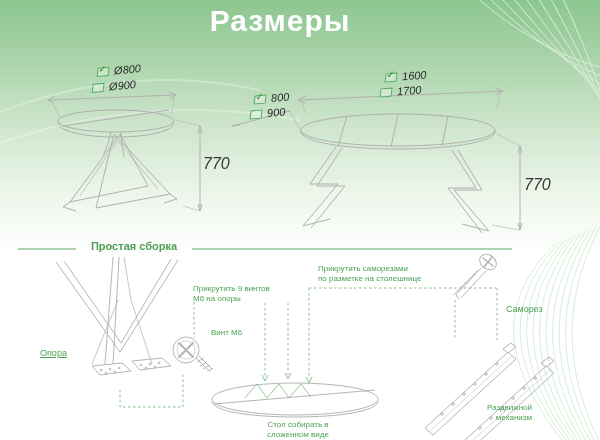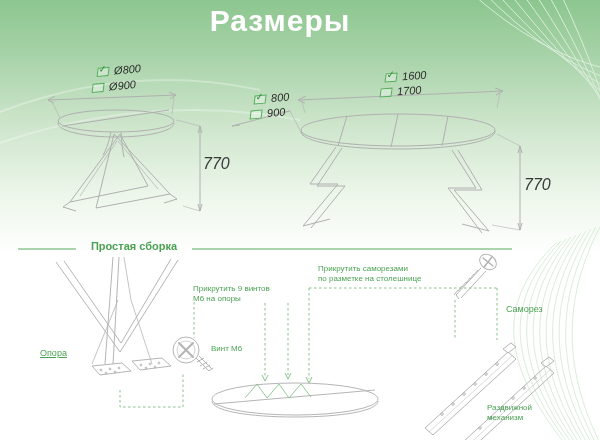--- a/index.html
+++ b/index.html
@@ -222,22 +222,24 @@
   </div>
   <div class="abs opt-row" style="left:250px; top:107px; transform:rotate(-5deg);">
     <span class="cb"></span>
     <span>900</span>
   </div>
   <div class="abs dim" style="left:524px; top:176px;">770</div>
 
   <div class="abs asm-heading" style="left:76px; top:240px;">Простая сборка</div>
 
   <div class="abs glabel m" style="left:40px; top:348px;text-decoration:underline;">Опора</div>
-  <div class="abs glabel" style="left:211px; top:344px;">Винт М6</div>
+  <div class="abs glabel" style="left:211px; top:328px;">Винт М6</div>
   <div class="abs glabel ml" style="left:193px; top:284px; width:95px;">Прикрутить 9 винтов
 М6 на опоры</div>
   <div class="abs glabel ml" style="left:318px; top:264px; width:140px;">Прикрутить саморезами
 по разметке на столешнице</div>
   <div class="abs glabel m" style="left:458px; top:304px;margin-left:48px;">Саморез</div>
-  <div class="abs glabel ml" style="left:487px; top:403px;">Раздвижной
+  <div class="abs glabel ml" style="left:487px; top:403px;text-align:right;">Раздвижной
 механизм</div>
+  <div class="abs glabel ml tc" style="left:232px; top:420px; width:132px;">Стол собирать в
+сложенном виде</div>
 
 </div>
 
 </body></html>

